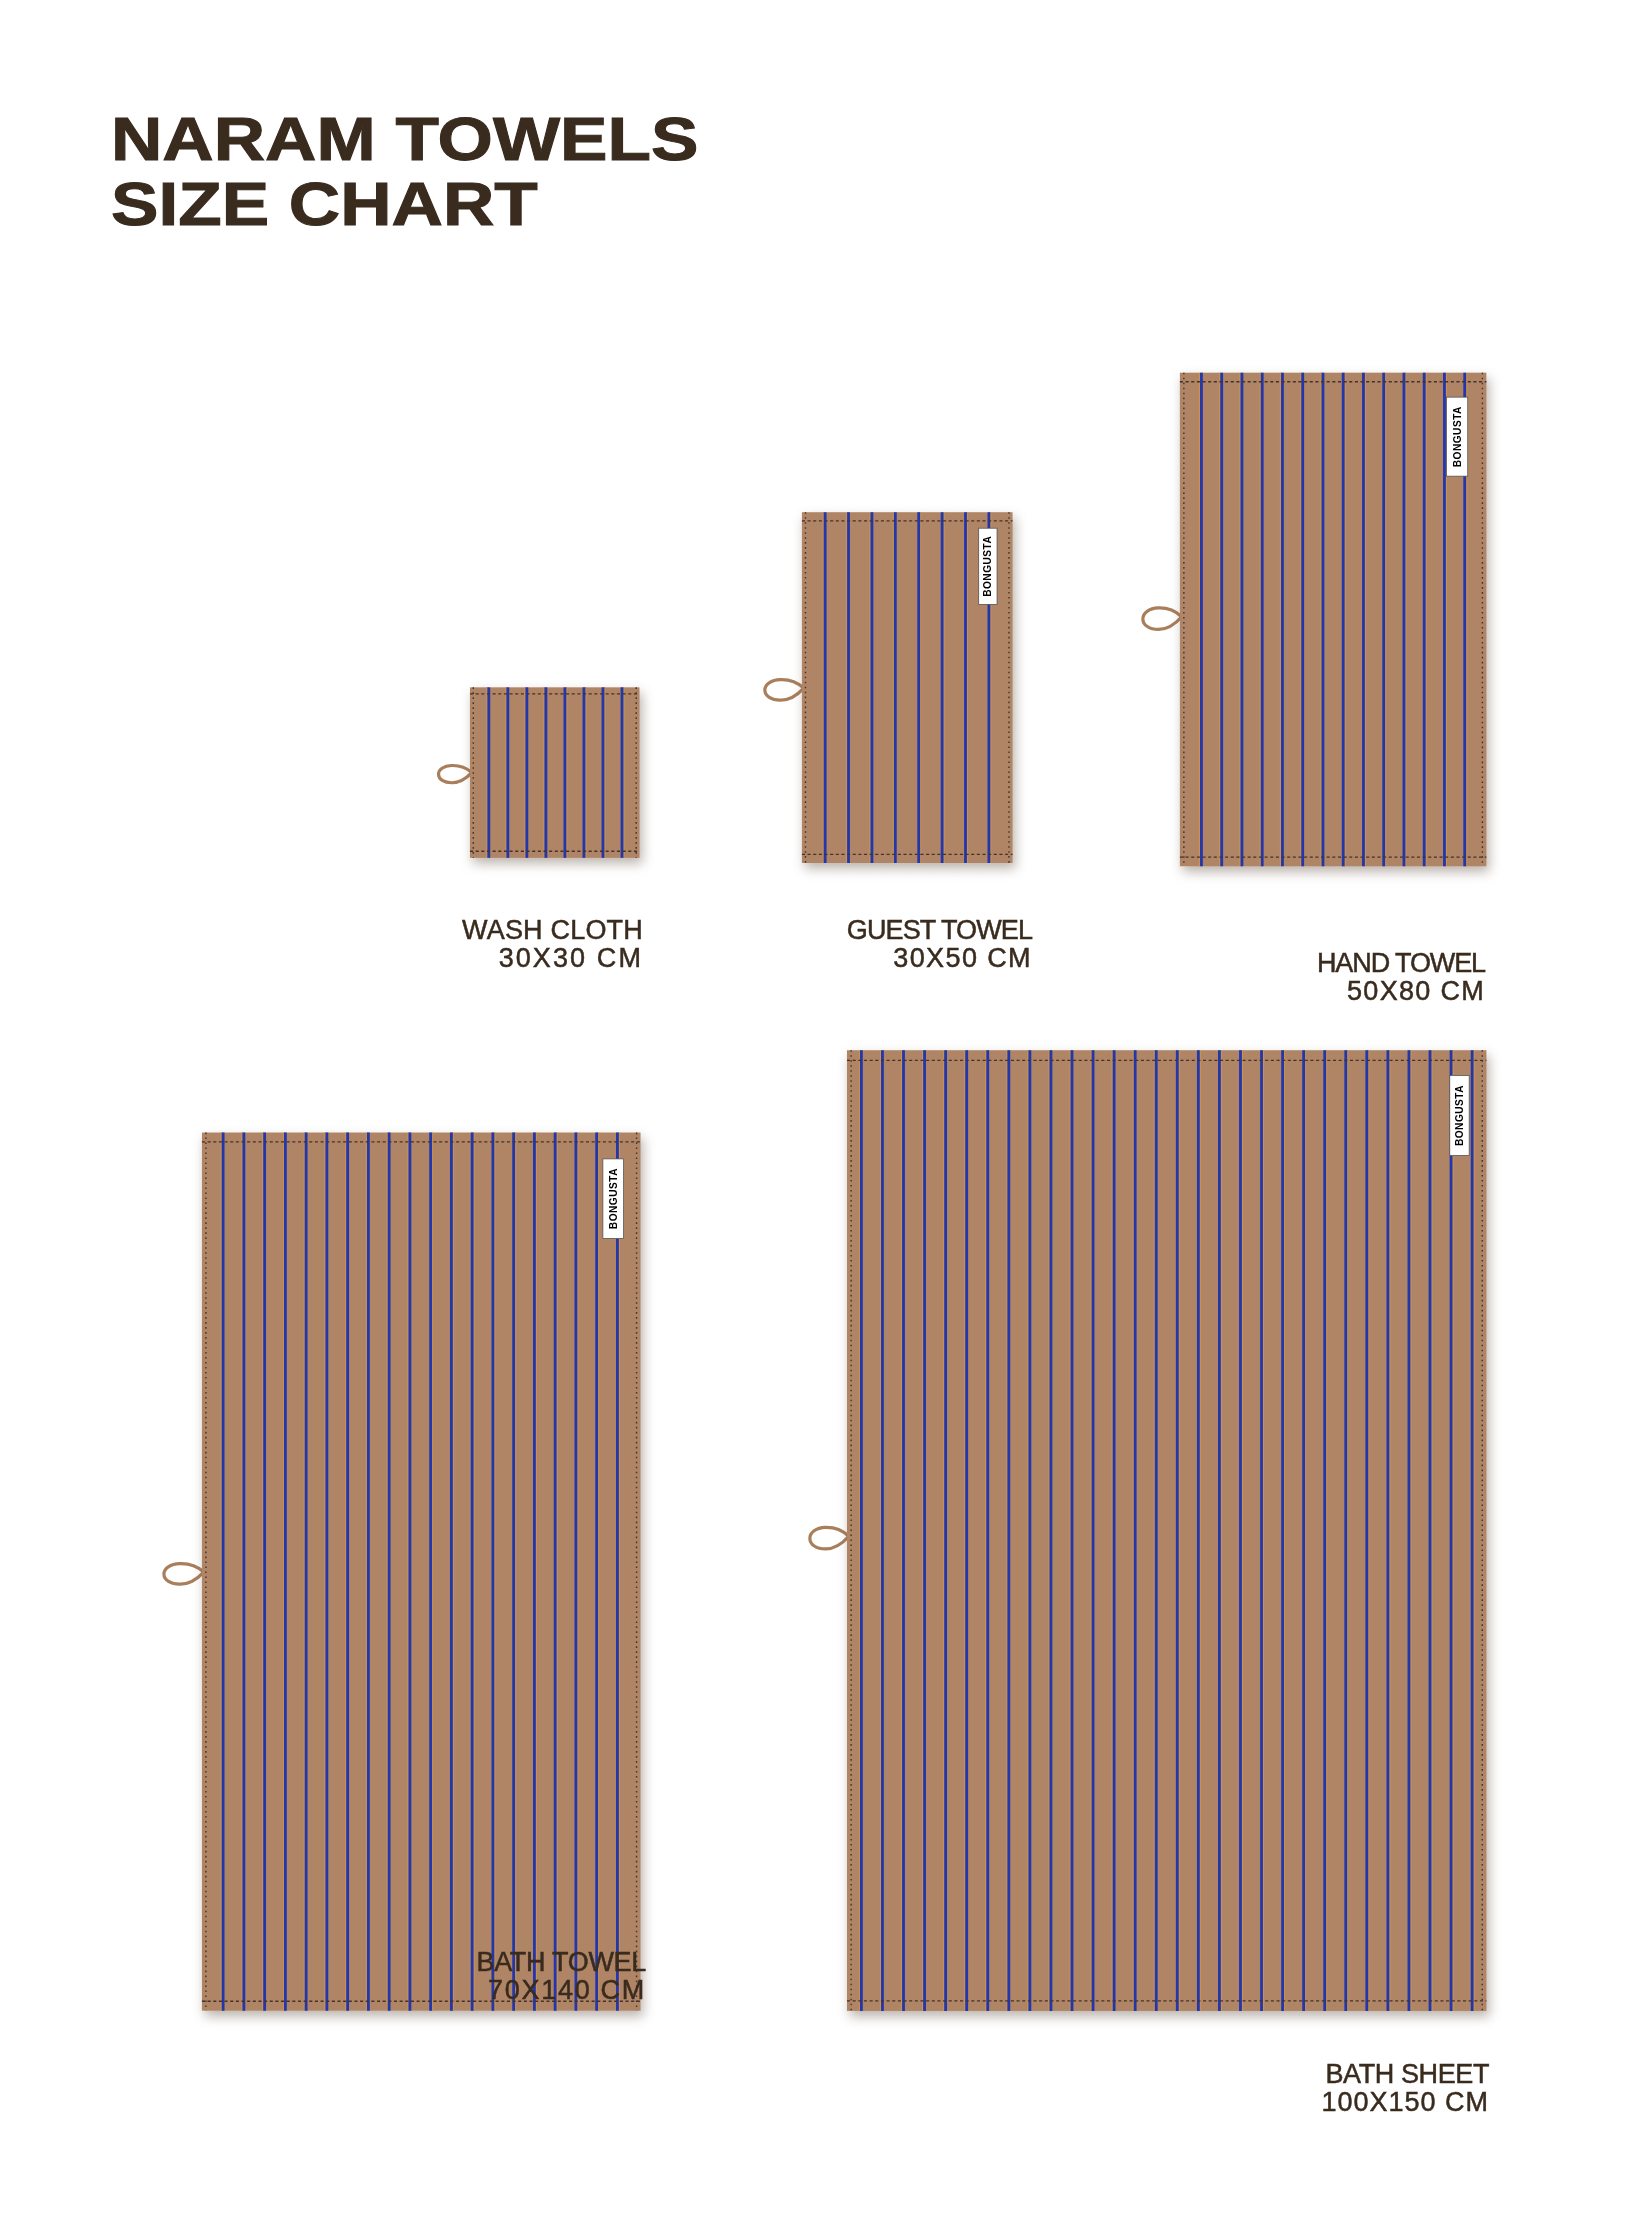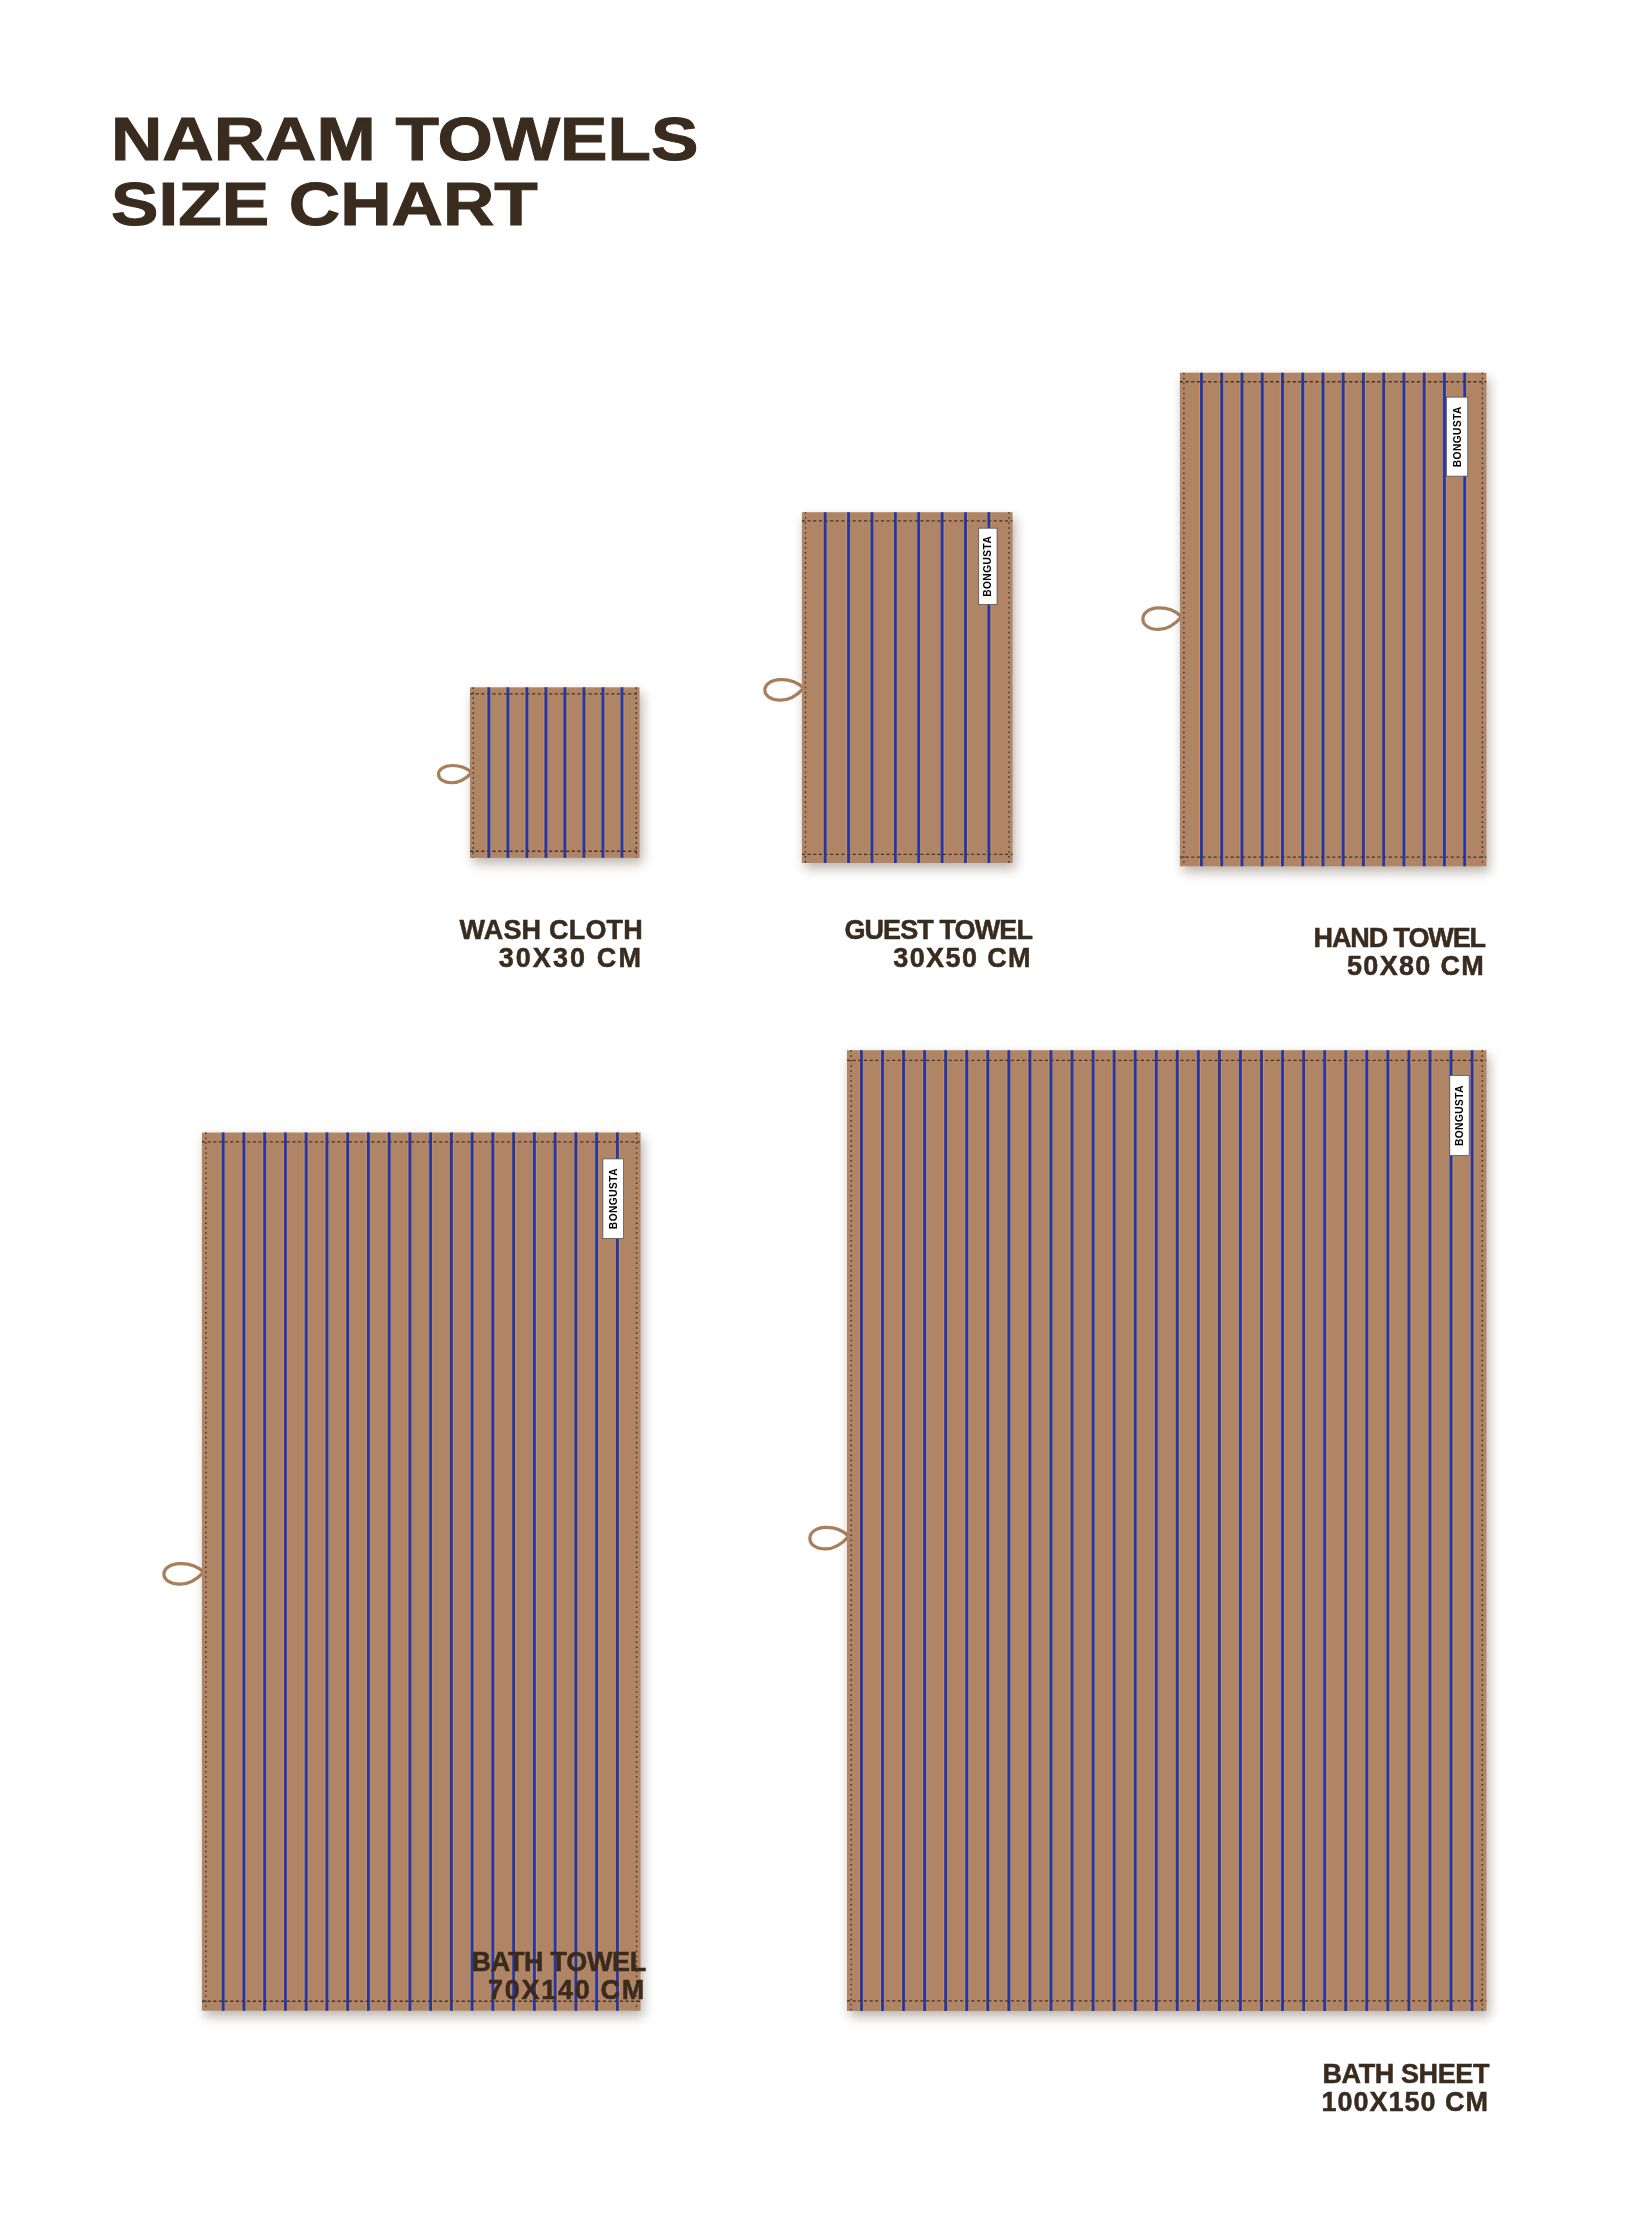--- a/index.html
+++ b/index.html
@@ -1,20 +1,20 @@
 <!DOCTYPE html>
 <html style="font-size:15px"><head><meta charset="utf-8"><style>
 
 * { margin:0; padding:0; box-sizing:border-box; }
 html,body { width:1646px; height:2224px; background:#ffffff; overflow:hidden; }
 body { position:relative; font-family:"Liberation Sans", sans-serif; }
 .title { position:absolute; left:111px; top:106px; font-size:62px;
   line-height:65px; font-weight:bold; color:#392b1e; letter-spacing:0px; white-space:nowrap;
   transform:scaleX(1.147); transform-origin:left top; -webkit-text-stroke:1px #392b1e; }
-.cap { position:absolute; font-size:27px; line-height:27.5px; font-weight:bold;
+.cap { position:absolute; font-size:27px; line-height:27.5px; font-weight:normal;
   color:#392b1e; letter-spacing:0.4px; text-align:right; white-space:nowrap;
   transform:scaleX(1.0); transform-origin:right top; -webkit-text-stroke:0.5px #392b1e; }
 
 </style></head><body>
 
 <div class="title">NARAM TOWELS<br>SIZE CHART</div>
 
 <svg style="position:absolute;left:421px;top:674px" width="243" height="216" viewBox="-52 -14 258 229">
 
 <path d="M 37.0,8.4 C 31.1,3.2 24.1,0.6 15.5,0.9 C 7.0,1.2 1.6,5.2 1.6,10.2 C 1.6,15.4 7.4,19.3 15.9,19.2 C 25.2,19.1 31.8,13.8 37.0,8.4 Z" transform="translate(-35.0,82.1)" fill="none" stroke="#a97e5b" stroke-width="3.4" stroke-linejoin="miter" stroke-miterlimit="8"></path>
@@ -259,17 +259,17 @@
 
 <rect x="640.0" y="26.8" width="20.6" height="85.0" fill="#ffffff" stroke="#4f4f4f" stroke-width="0.8"></rect>
 <text x="650.3" y="69.3" transform="rotate(-90 650.3 69.3)" text-anchor="middle" dominant-baseline="central" font-family="Liberation Sans, sans-serif" font-size="10.8" font-weight="bold" letter-spacing="0.5" fill="#000">BONGUSTA</text>
 </g>
 </svg>
 
 <div class="cap" style="right:1003px;top:917px;letter-spacing:0.2px">WASH CLOTH<br><span style="letter-spacing:2.1px">30X30 CM</span></div>
 
 <div class="cap" style="right:614px;top:917px;letter-spacing:-0.9px">GUEST TOWEL<br><span style="letter-spacing:1.4px">30X50 CM</span></div>
 
-<div class="cap" style="right:161px;top:925px;letter-spacing:-1.1px">HAND TOWEL<br><span style="letter-spacing:1.3px">50X80 CM</span></div>
+<div class="cap" style="right:161px;top:950px;letter-spacing:-1.1px">HAND TOWEL<br><span style="letter-spacing:1.3px">50X80 CM</span></div>
 
 <div class="cap" style="right:1000px;top:1949px;letter-spacing:-0.3px">BATH TOWEL<br><span style="letter-spacing:1.7px">70X140 CM</span></div>
 
 <div class="cap" style="right:157px;top:2061px;letter-spacing:-0.4px">BATH SHEET<br><span style="letter-spacing:1px">100X150 CM</span></div>
 
 </body></html>

